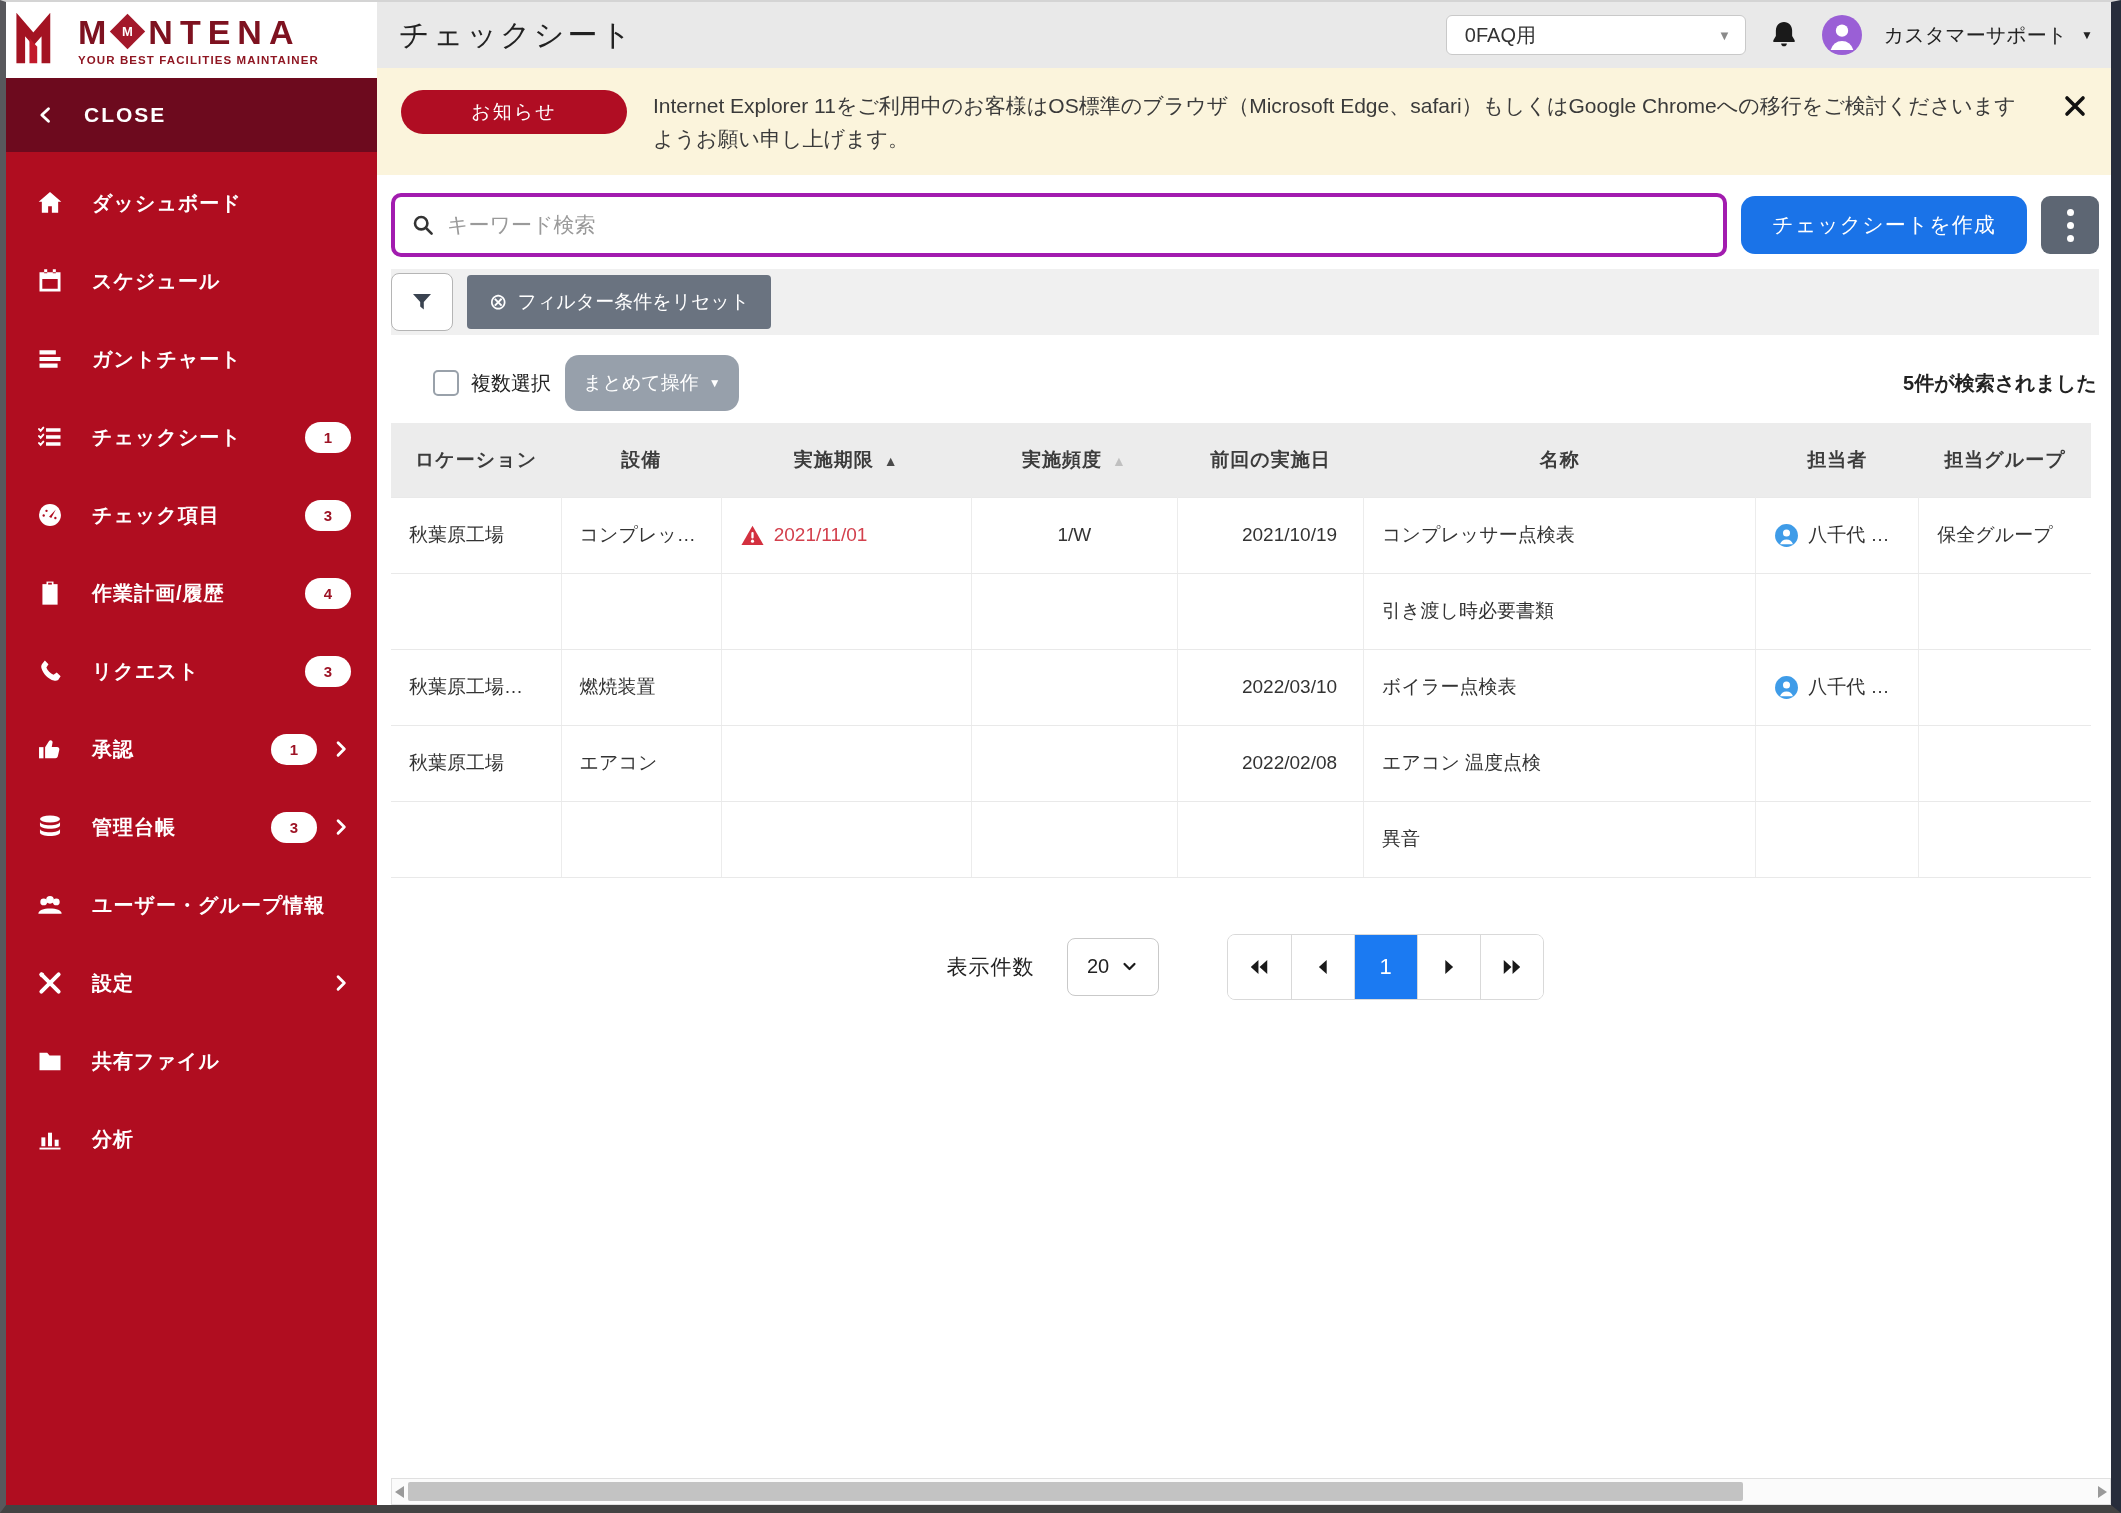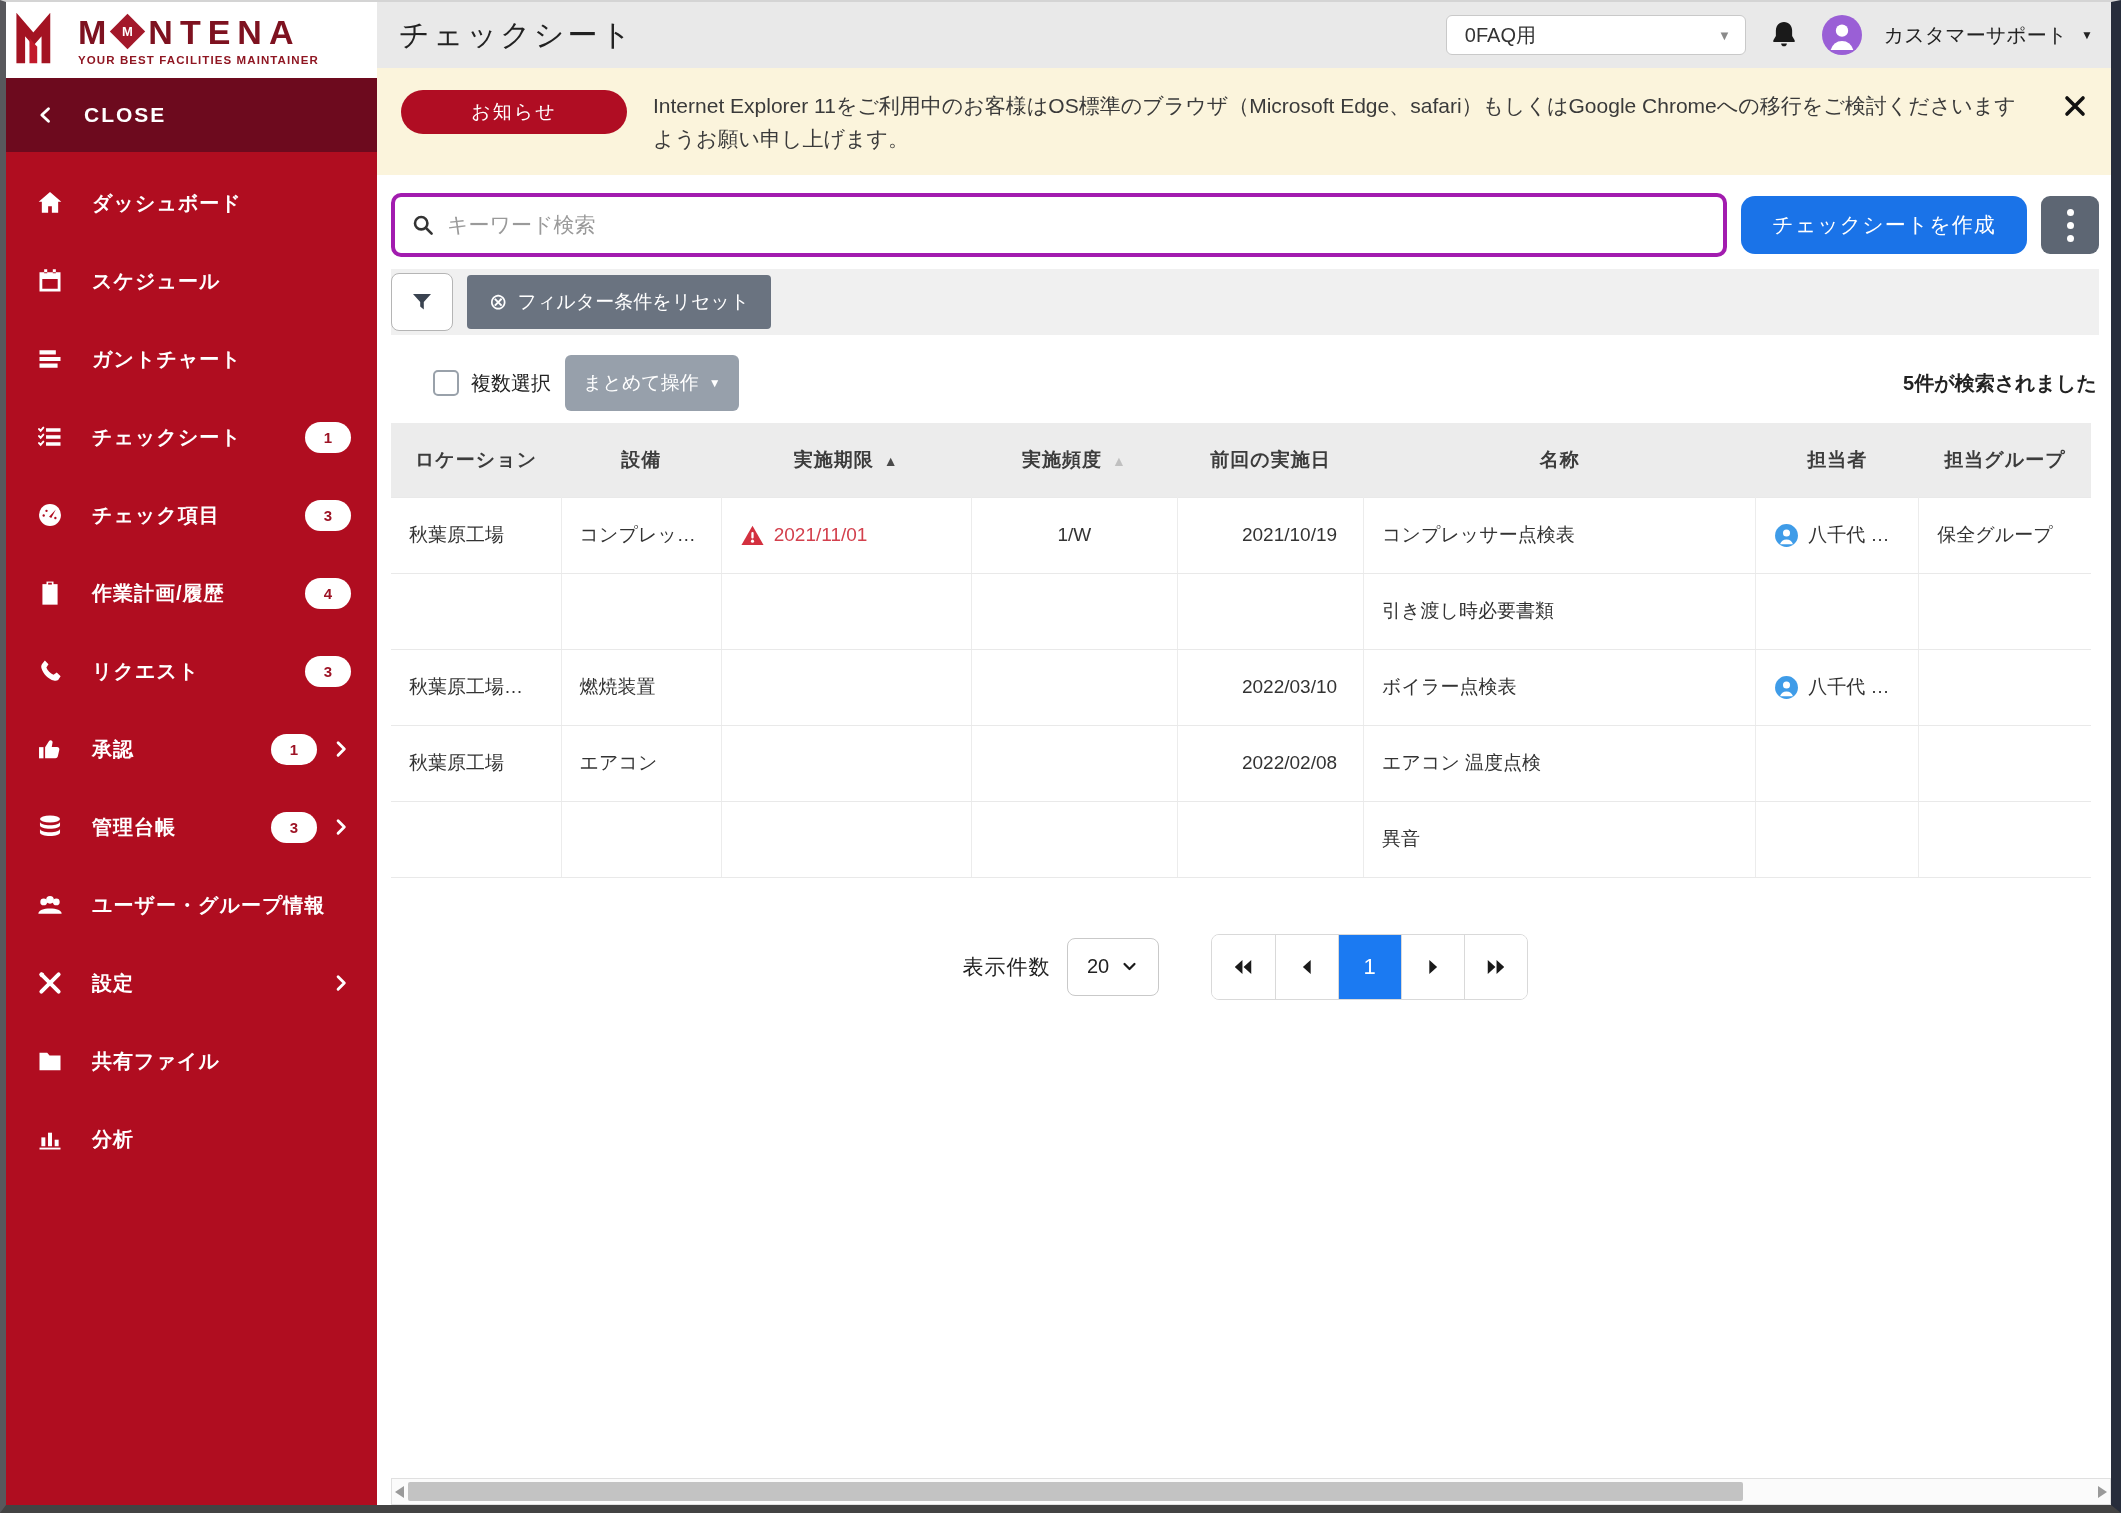--- a/index.html
+++ b/index.html
@@ -73,42 +73,42 @@
   .filter-btn { width:62px; height:58px; background:#fff; border:1px solid #b5b5b5; border-radius:8px;
                 display:flex; align-items:center; justify-content:center; cursor:pointer; }
   .filter-btn svg { width:24px; height:24px; }
   .reset-btn { height:54px; background:#6a7380; color:#fff; border:none; border-radius:4px; font-size:19px;
                font-family:inherit; padding:0 22px; display:flex; align-items:center; gap:10px; cursor:pointer; }
   .reset-btn .ox { font-size:22px; line-height:1; }
 
   .select-row { margin-top:16px; display:flex; align-items:center; padding:0 2px 0 42px; height:64px; }
   .chk { appearance:none; width:26px; height:26px; border:2px solid #99a1aa; border-radius:5px; background:#fff; cursor:pointer; }
   .ms-label { font-size:20px; color:#222; margin:0 14px 0 12px; }
-  .bulk-btn { height:56px; background:#97a0ab; color:#fff; border:none; border-radius:6px; font-size:19px;
+  .bulk-btn { height:56px; background:#97a0ab; color:#fff; border:none; border-radius:14px; font-size:19px;
               font-family:inherit; padding:0 18px; display:flex; align-items:center; gap:10px; cursor:pointer; }
   .bulk-caret { font-size:12px; }
   .result-count { margin-left:auto; font-size:20px; font-weight:600; color:#222; }
 
   table.sheet { margin-top:8px; width:1700px; border-collapse:collapse; table-layout:fixed; }
   .sheet thead th { background:#ececec; height:74px; font-size:19px; color:#3c3c3c; font-weight:bold;
                     text-align:center; letter-spacing:1px; }
   .sheet thead .sort { font-size:14px; margin-left:10px; }
   .sheet thead .sort.active { color:#4a4a4a; }
   .sheet thead .sort.inactive { color:#c0c0c0; }
   .sheet tbody td { height:76px; border:1px solid #e9e9e9; border-left:1px solid #ececec; border-right:1px solid #ececec;
                     font-size:19px; color:#333; padding:0 18px; background:#fff; overflow:hidden; white-space:nowrap; }
   .sheet tbody tr td:first-child { border-left:none; }
   .sheet tbody tr td:last-child { border-right:none; }
   .sheet td.c { text-align:center; } .sheet td.r { text-align:right; padding-right:26px; }
   .cellflex { display:flex; align-items:center; gap:9px; }
   .cellflex svg { width:25px; height:25px; flex:0 0 25px; }
   .overdue { color:#d3404d; }
   .mini-avatar { width:25px; height:25px; }
 
-  .pagination-row { margin-top:56px; display:flex; align-items:center; justify-content:center; gap:0; }
+  .pagination-row { margin-top:56px; display:flex; align-items:center; justify-content:center; gap:16px; }
   .size-label { font-size:21px; color:#222; letter-spacing:1px; }
   .size-select { width:92px; height:58px; border:1px solid #c9c9c9; border-radius:8px; margin-left:16px;
                  display:flex; align-items:center; justify-content:center; gap:12px; font-size:20px; color:#222; cursor:pointer; }
   .size-select svg { width:17px; height:17px; }
   .pager { display:flex; margin-left:52px; border:1px solid #d9d9d9; border-radius:8px; overflow:hidden; }
   .pager .pcell { width:63px; height:64px; background:#fff; border-left:1px solid #d9d9d9;
                   display:flex; align-items:center; justify-content:center; cursor:pointer; font-size:22px; color:#222; }
   .pager .pcell:first-child { border-left:none; }
   .pager .pcell svg { width:22px; height:22px; }
   .pager .pcell.active { background:#1b7af2; color:#fff; }

